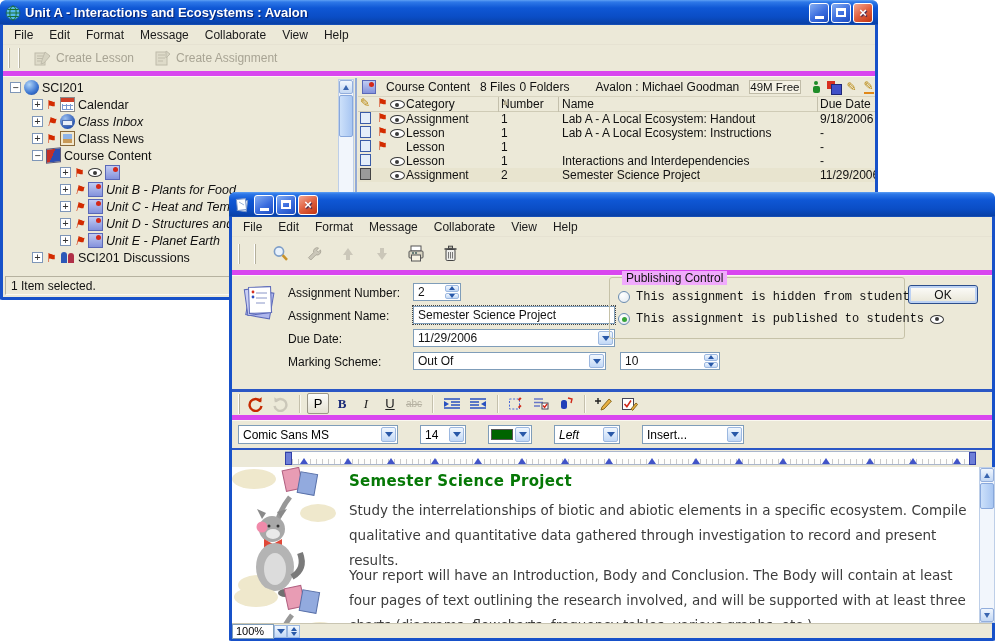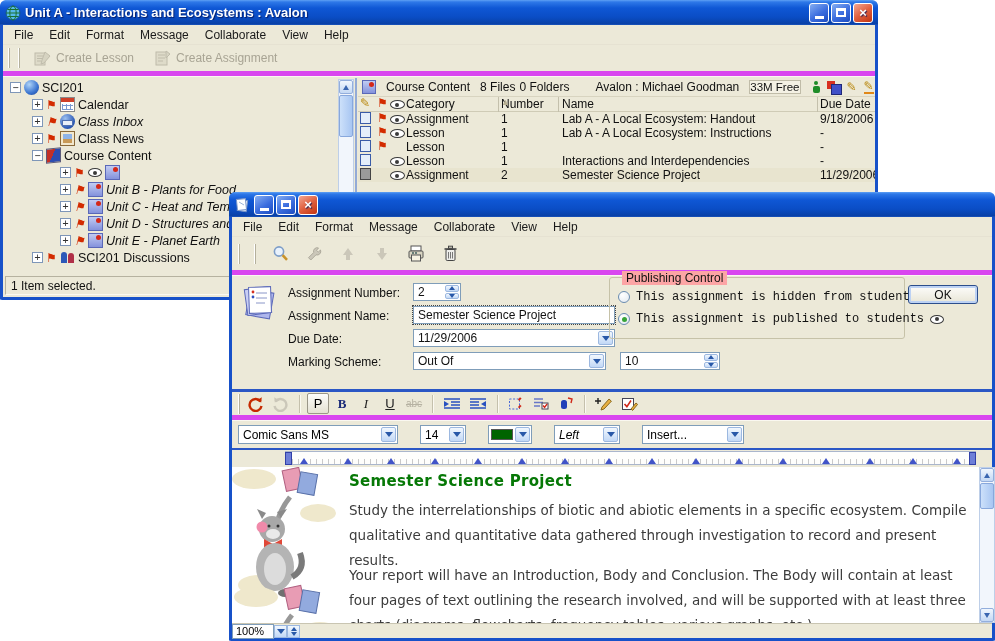--- a/index.html
+++ b/index.html
@@ -114,21 +114,21 @@
   .combo-btn { position:absolute; right:1px; top:1px; bottom:1px; width:15px;
     background:linear-gradient(180deg,#F2F8FE,#C2D8F6); border:1px solid #9CB8E0; border-radius:2px;
     display:flex; align-items:center; justify-content:center; }
   .chev { width:0; height:0; border-left:4px solid transparent; border-right:4px solid transparent; border-top:5px solid #2858A8; }
   .spin { position:absolute; right:1px; top:1px; bottom:1px; width:14px; display:flex; flex-direction:column; gap:1px; }
   .spin i { flex:1; background:linear-gradient(180deg,#F2F8FE,#C2D8F6); border:1px solid #9CB8E0; border-radius:2px;
             display:flex; align-items:center; justify-content:center; }
   .mtri-up { width:0; height:0; border-left:3px solid transparent; border-right:3px solid transparent; border-bottom:4px solid #2858A8; }
   .mtri-dn { width:0; height:0; border-left:3px solid transparent; border-right:3px solid transparent; border-top:4px solid #2858A8; }
   .groupbox { position:absolute; left:377px; top:2px; width:296px; height:62px; border:1px solid #C6C2A8; border-radius:3px; }
-  .legend { position:absolute; left:12px; top:-7px; background:#fca5a5; padding:0 4px; font-size:12px; }
+  .legend { position:absolute; left:12px; top:-7px; background:#f0abfc; padding:0 4px; font-size:12px; }
   .radiorow { position:absolute; left:8px; display:flex; align-items:center; gap:6px; white-space:nowrap;font-family:Liberation Mono, monospace; }
   .radio { width:12px; height:12px; border-radius:50%; border:1px solid #6A8CB0;
            background:radial-gradient(circle at 35% 30%, #fff, #E0E8F0); position:relative; flex:none; }
   .radio.on::after { content:""; position:absolute; left:2.5px; top:2.5px; width:5px; height:5px; border-radius:50%; background:#37A437; }
   .okbtn { position:absolute; left:676px; top:10px; width:70px; height:19px; border:1px solid #2C4E8C; border-radius:3px;
     background:linear-gradient(180deg,#FDFDFB,#E8E5D6); box-shadow:inset 0 0 0 2px #BDD2F4;
     font-size:12px; display:flex; align-items:center; justify-content:center; color:#111; }
   .bluesep { position:absolute; left:0; right:0; background:#2B57C5; }
   .fmtbar { position:absolute; top:200px; left:0; right:0; height:28px; display:flex; align-items:center; gap:2px; padding-left:4px; }
   .fbtn { min-width:22px; height:21px; display:flex; align-items:center; justify-content:center; font-size:13px; padding:0 3px; }
@@ -292,21 +292,21 @@
     </div>
     <div class="vline"></div>
 
     <div class="list">
       <div class="infobar">
         <span class="ticon ic-clip" style="width:14px;height:14px;"></span>
         <span>Course Content</span>
         <span>8 Files</span>
         <span style="margin-left:-6px;">0 Folders</span>
         <span style="margin-left:16px;">Avalon : Michael Goodman</span>
-        <span class="freebox">33M Free</span>
+        <span class="freebox">49M Free</span>
         <span class="ibicons">
           <span class="ic-user"></span>
           <span class="ic-layers"></span>
           <span class="pencil">✎</span>
           <span class="sigpen">✎</span>
         </span>
       </div>
       <div class="hdr">
         <span class="x-icon pencil">✎</span>
         <span class="x-flag flag">⚑</span>

